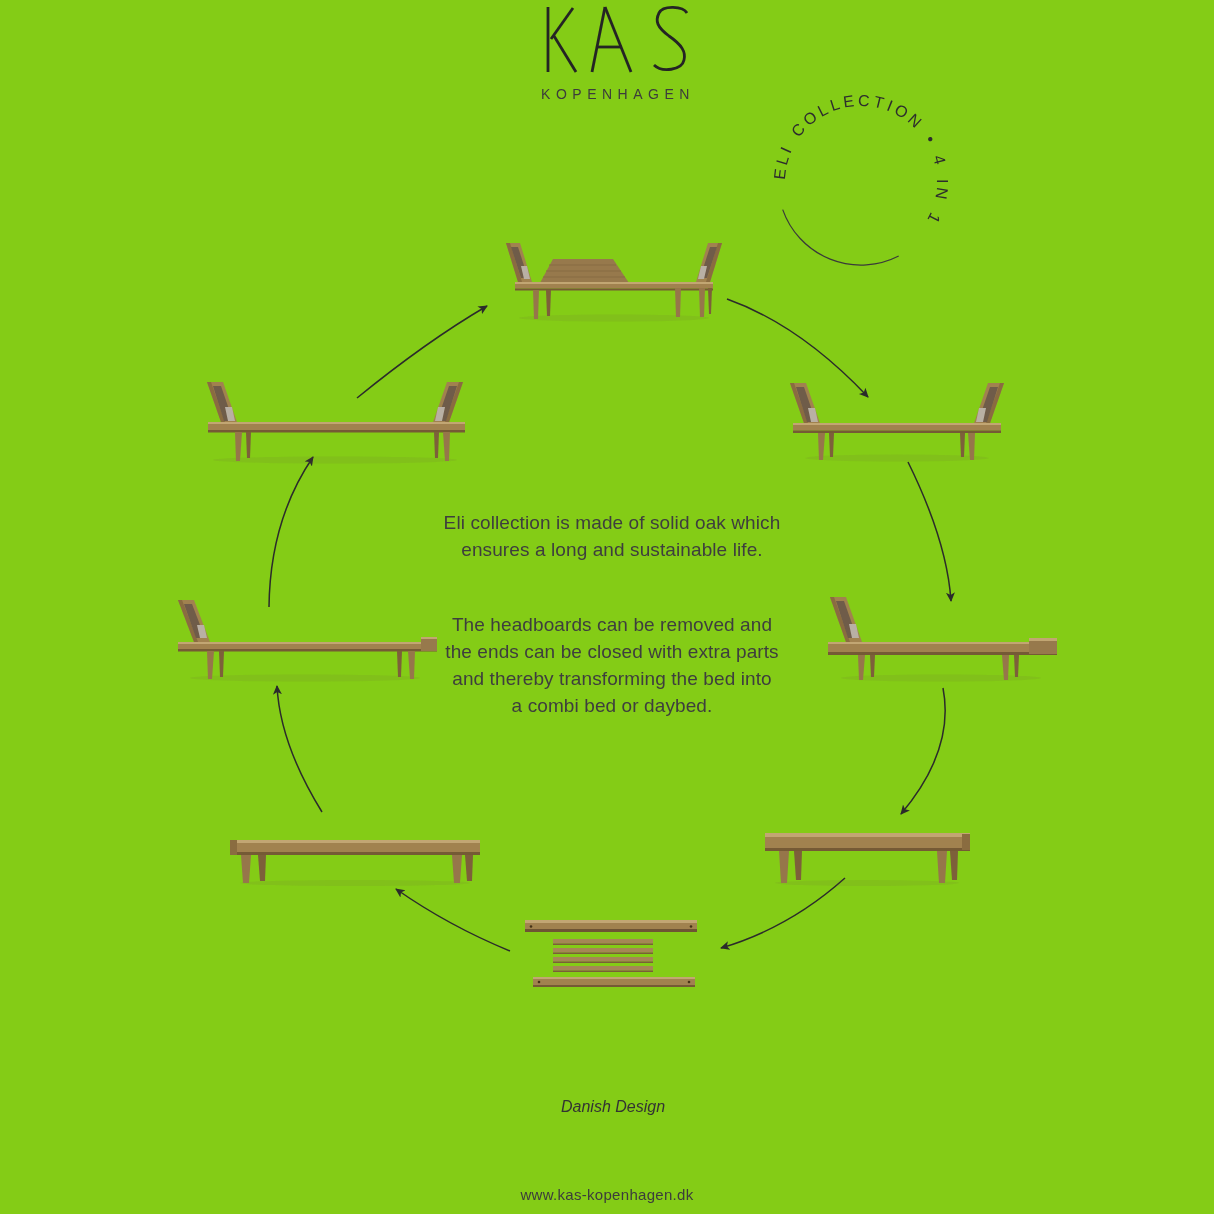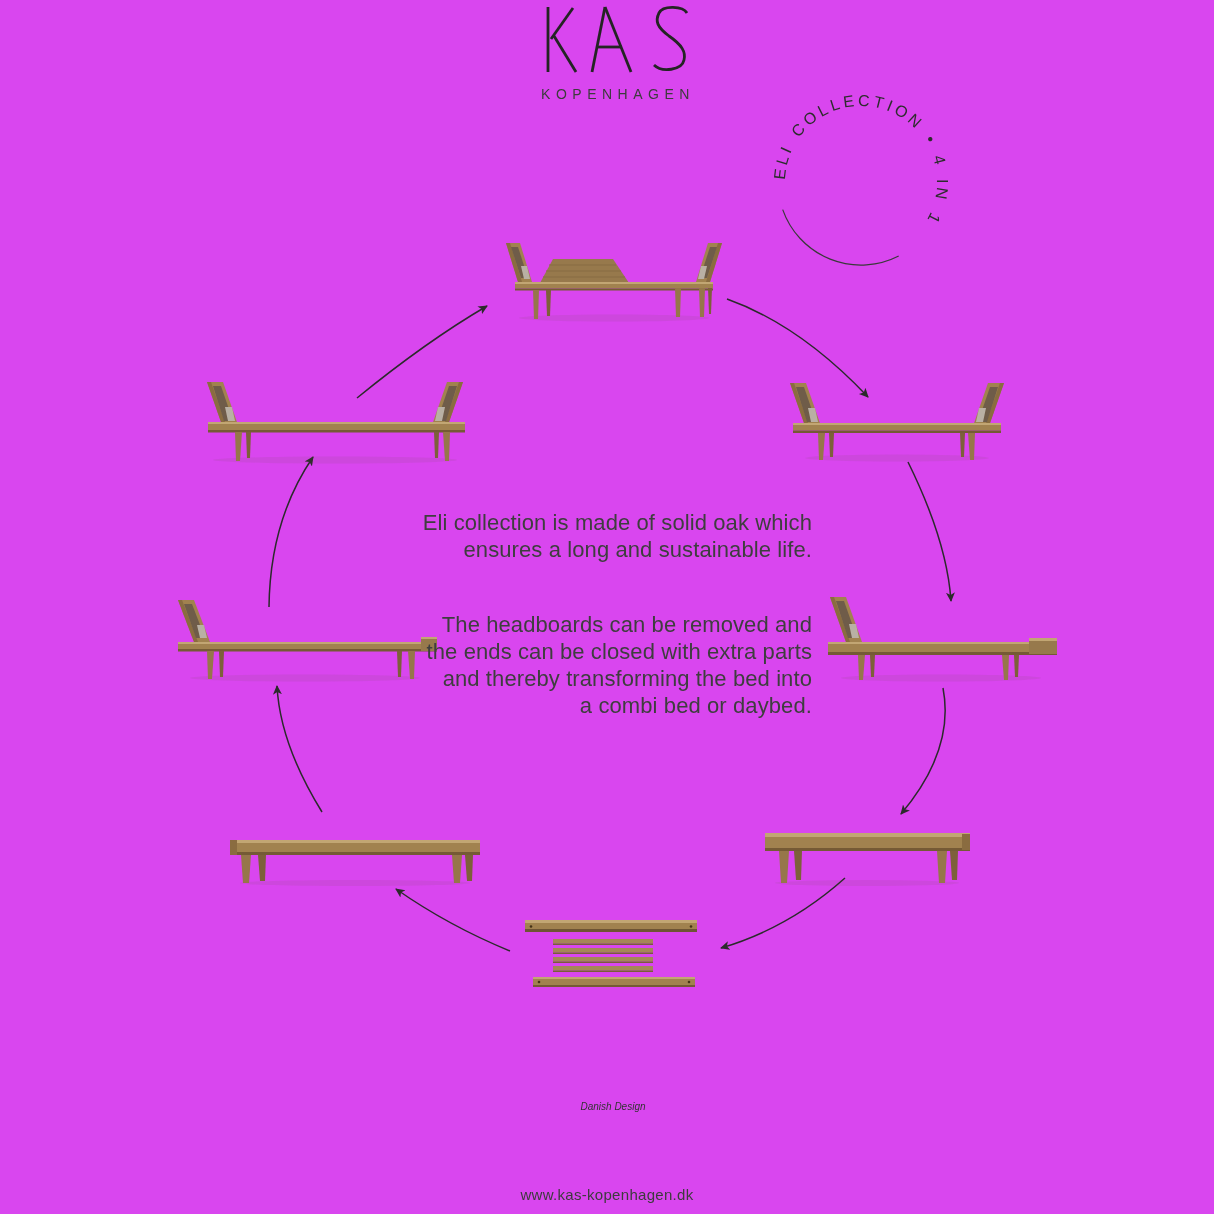--- a/index.html
+++ b/index.html
@@ -1,35 +1,35 @@
 <!DOCTYPE html>
 <html><head>
 <meta charset="utf-8">
 <style>
   html,body { margin:0; padding:0; background:#ffffff; }
   .canvas {
     position:relative; width:1214px; height:1214px; margin:0 auto;
-    background:#d946ef; overflow:hidden;
+    background:#84cc16; overflow:hidden;
     font-family:"Liberation Sans", sans-serif;
   }
   .abs { position:absolute; }
   svg { display:block; }
 
   .desc {
     left:412px; top:482px; width:400px;
-    text-align:right; color:#3e3e3e;
-    font-size:22px; line-height:27px;
+    text-align:center; color:#3e3e3e;
+    font-size:19px; line-height:27px;
     white-space:pre-line; letter-spacing:0.1px;
   }
   .desc p { margin:0 0 21px 0; }
 
   .tagline {
     left:357px; top:1096px; width:512px;
     text-align:center; font-style:italic;
-    font-size:10px; line-height:21px; color:#333333;
+    font-size:16px; line-height:21px; color:#333333;
   }
   .website {
     left:407px; top:1186px; width:400px;
     text-align:center; font-size:15px; color:#3c3c3c;
     letter-spacing:0.3px;
   }
   .arrow-layer { left:0; top:0; pointer-events:none; }
 </style>
 </head>
 <body>

